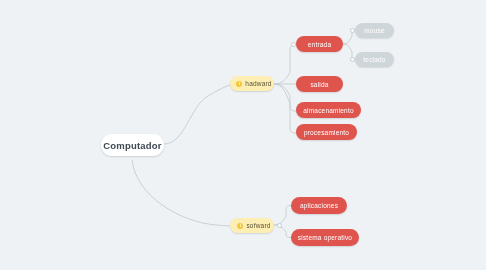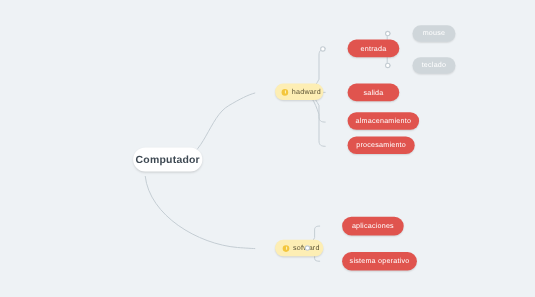--- a/index.html
+++ b/index.html
@@ -23,21 +23,20 @@
   }
   .node {
     position: absolute;
     box-sizing: border-box;
     display: flex;
     align-items: center;
     justify-content: center;
     border-radius: 9px;
     white-space: nowrap;
     letter-spacing: 0.2px;
-    margin-left: 20px;
   }
   .node-root {
     background: #ffffff;
     color: #3d4852;
     font-size: 9.5px;
     font-weight: bold;
     border-radius: 11px;
     box-shadow: 0 1px 2px rgba(0,0,0,0.14);
   }
   .node-yellow {

